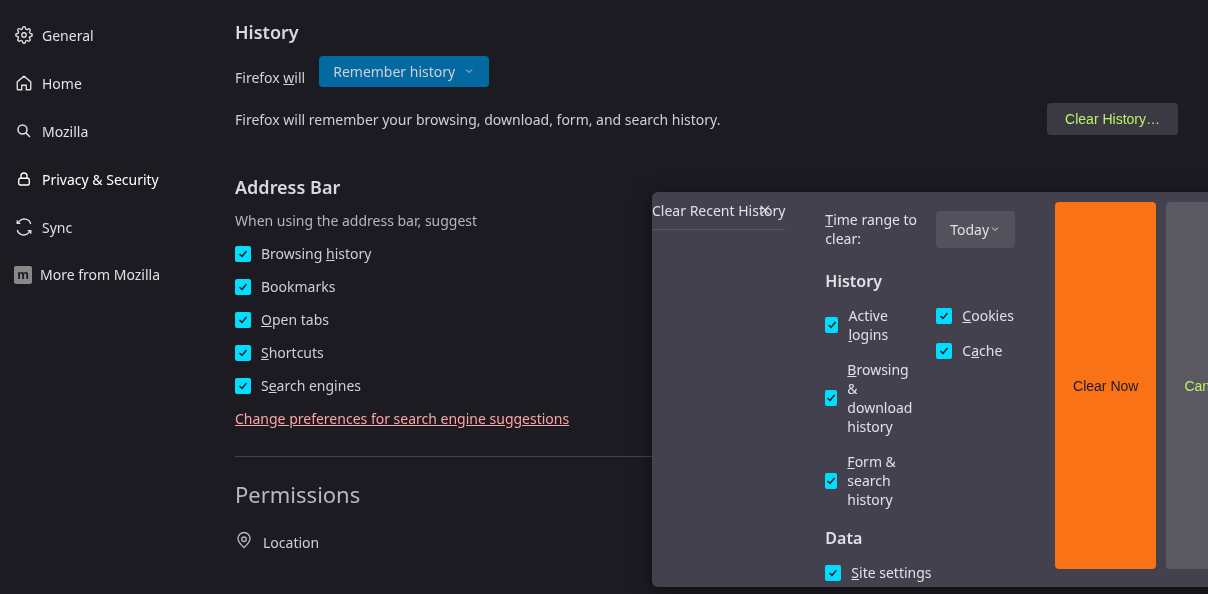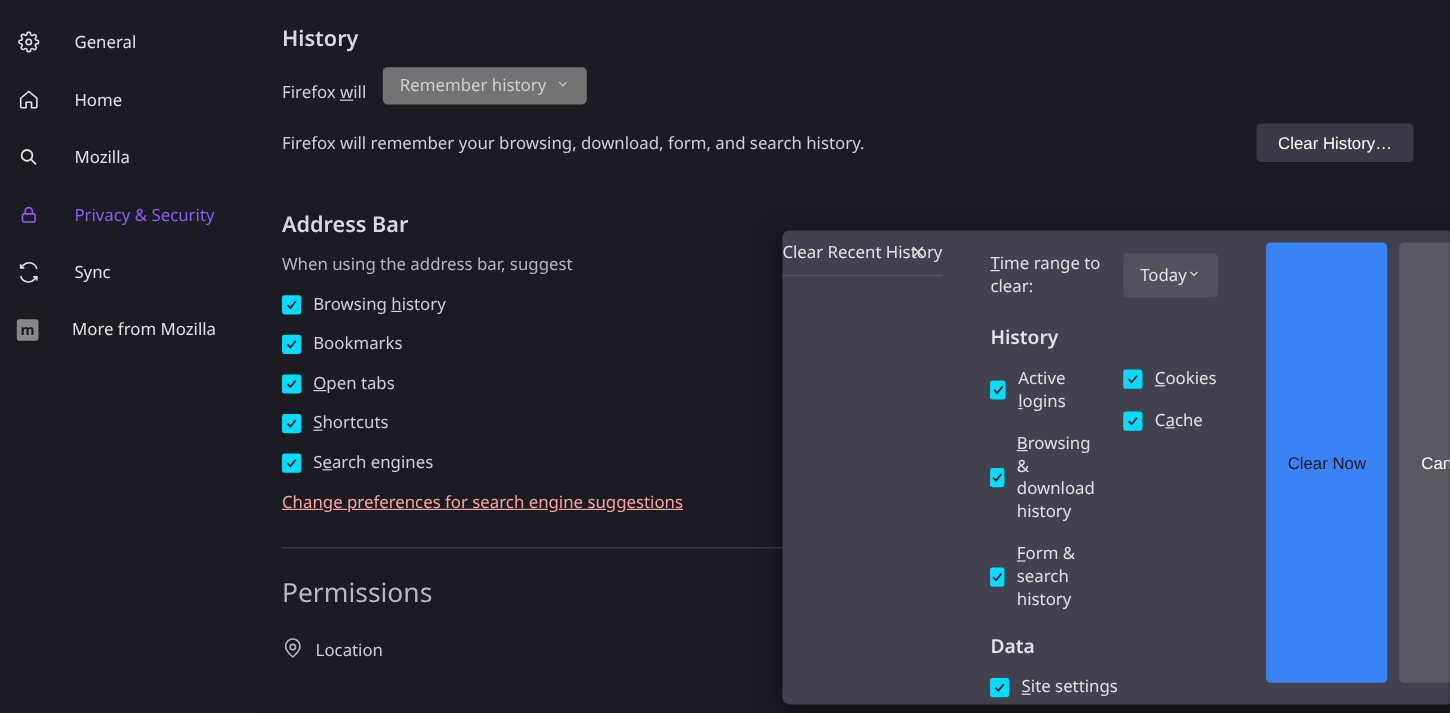--- a/index.html
+++ b/index.html
@@ -15,54 +15,54 @@
   }
   .layout { display: flex; height: 100%; }
   .sidebar {
     width: 210px;
     padding: 15px 10px;
     flex-shrink: 0;
   }
   .sidebar-item {
     display: flex;
     align-items: center;
-    gap: 28px;
+    gap: 8px;
     padding: 10px 4px 10px 4px;
     border-radius: 4px;
     cursor: pointer;
     margin-bottom: 8px;
     color: #e0e0e6;
   }
-  .sidebar-item.active { color: #8b5cf6; }
+  .sidebar-item.active { color: #ffffff; }
   .sidebar-item .icon { width: 20px; height: 20px; display:flex; align-items:center; justify-content:center; }
   .main {
     flex: 1;
     padding: 20px 30px 20px 25px;
     overflow: hidden;
   }
   h2 {
     font-size: 18px;
     font-weight: 600;
     color: #d8d8e0;
     margin-bottom: 12px;
   }
   .hrow { display:flex; align-items:flex-end; gap:14px; margin-bottom:16px; }
   .select-btn {
-    background: #737373;
+    background: #0369a1;
     border-radius: 4px;
     padding: 6px 14px;
     display: inline-flex;
     align-items: center;
     gap: 8px;
     cursor: pointer;
   }
   .desc-row { display:flex; align-items:center; justify-content:space-between; margin-bottom:40px; gap:20px;}
   .btn {
     background: #3a3944;
-    color: #ffffff;
+    color: #bef264;
     border: none;
     border-radius: 4px;
     padding: 8px 18px;
     cursor: pointer;
     font-size: 14px;
   }
   .subtext { color: #b5b5bd; margin-bottom: 14px; }
   .check-item {
     display:flex; align-items:center; gap:10px; margin-bottom:14px; cursor:pointer;
   }
@@ -99,21 +99,21 @@
     flex:1; background:#52515c; border-radius:4px; padding:9px 14px;
     display:flex; justify-content:space-between; align-items:center; cursor:pointer;
   }
   .dialog h3 { font-size:16px; font-weight:600; margin-bottom:14px; }
   .chk-cols { display:flex; gap:20px; margin-bottom:18px;}
   .chk-col { flex:1; display:flex; flex-direction:column; gap:16px; }
   .dchk { display:flex; align-items:center; gap:10px; cursor:pointer; }
   .dialog-footer {
     display:flex; justify-content:flex-end; gap:10px; padding:10px 18px 18px 0;
   }
-  .btn-primary { background:#3b82f6; color:#1c1b22; }
+  .btn-primary { background:#f97316; color:#1c1b22; }
   u { text-decoration: underline; }
 </style>
 </head>
 <body>
 
 <div class="layout">
   <div class="sidebar">
     <div class="sidebar-item">
       <span class="icon">
         <svg width="18" height="18" viewBox="0 0 24 24" fill="none" stroke="currentColor" stroke-width="1.8">

